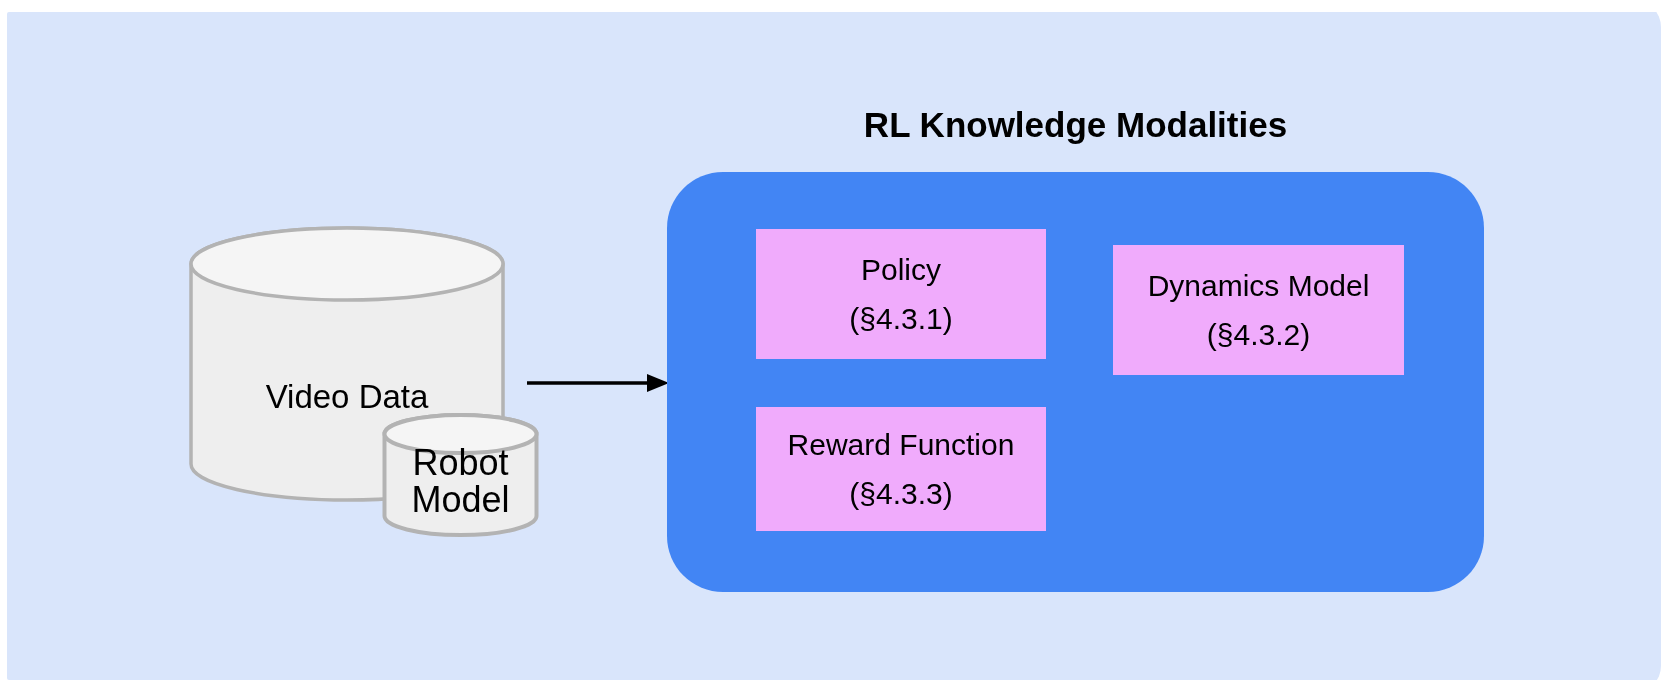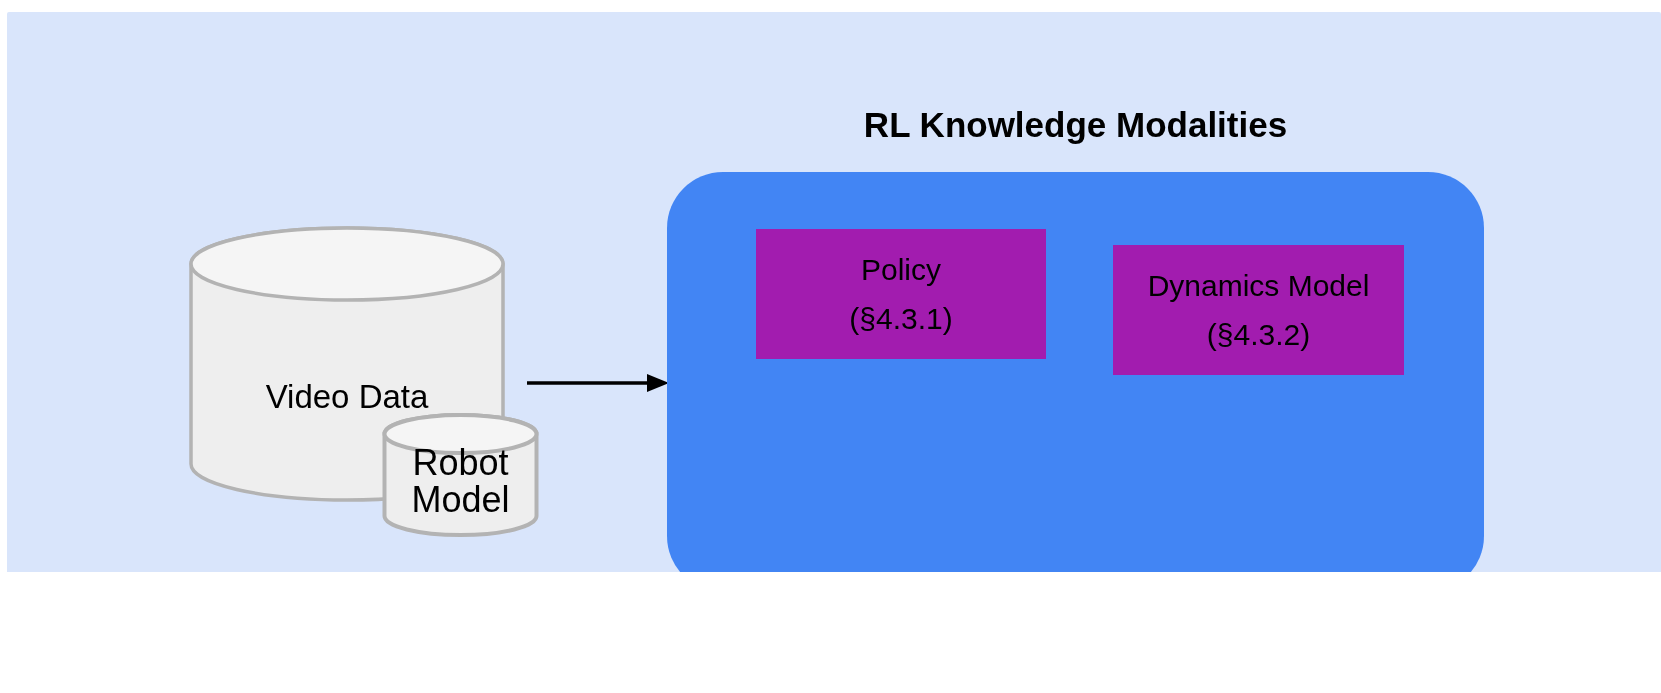--- a/index.html
+++ b/index.html
@@ -1,23 +1,24 @@
 <!DOCTYPE html>
 <html><head>
 <meta charset="utf-8">
 <style>
   html, body { margin: 0; padding: 0; background: #ffffff; }
   .page {
     position: relative;
     width: 1661px;
-    height: 572px;
+    height: 693px;
     background: #ffffff;
     font-family: "Liberation Sans", "DejaVu Sans", sans-serif;
     color: #000000;
     overflow: hidden;
+    border-radius: 27px;
   }
   .panel {
     position: absolute;
     left: 7px; top: 12px;
     width: 1654px; height: 668px;
     background: #d9e5fb;
     border-radius: 2px;
   }
   .diagram-title {
     position: absolute;
@@ -31,21 +32,21 @@
   }
   .modal-container {
     position: absolute;
     left: 660px; top: 160px;
     width: 817px; height: 420px;
     background: #4285f4;
     border-radius: 56px;
   }
   .modal-box {
     position: absolute;
-    background: #a21caf;
+    background: #f0abfc;
     display: flex;
     flex-direction: column;
     align-items: center;
     justify-content: center;
     text-align: right;
     font-size: 30px;
     line-height: 37px;
     gap: 12px;
   }
   .modal-box .section-ref { }
@@ -106,15 +107,19 @@
     <div class="modal-container"></div>
 
     <div class="modal-box box-policy">
       <div>Policy</div>
       <div class="section-ref">(§4.3.1)</div>
     </div>
     <div class="modal-box box-dynamics">
       <div>Dynamics Model</div>
       <div class="section-ref">(§4.3.2)</div>
     </div>
+    <div class="modal-box box-reward">
+      <div>Reward Function</div>
+      <div class="section-ref">(§4.3.3)</div>
+    </div>
 
   </div>
 </div>
 
 </body></html>

